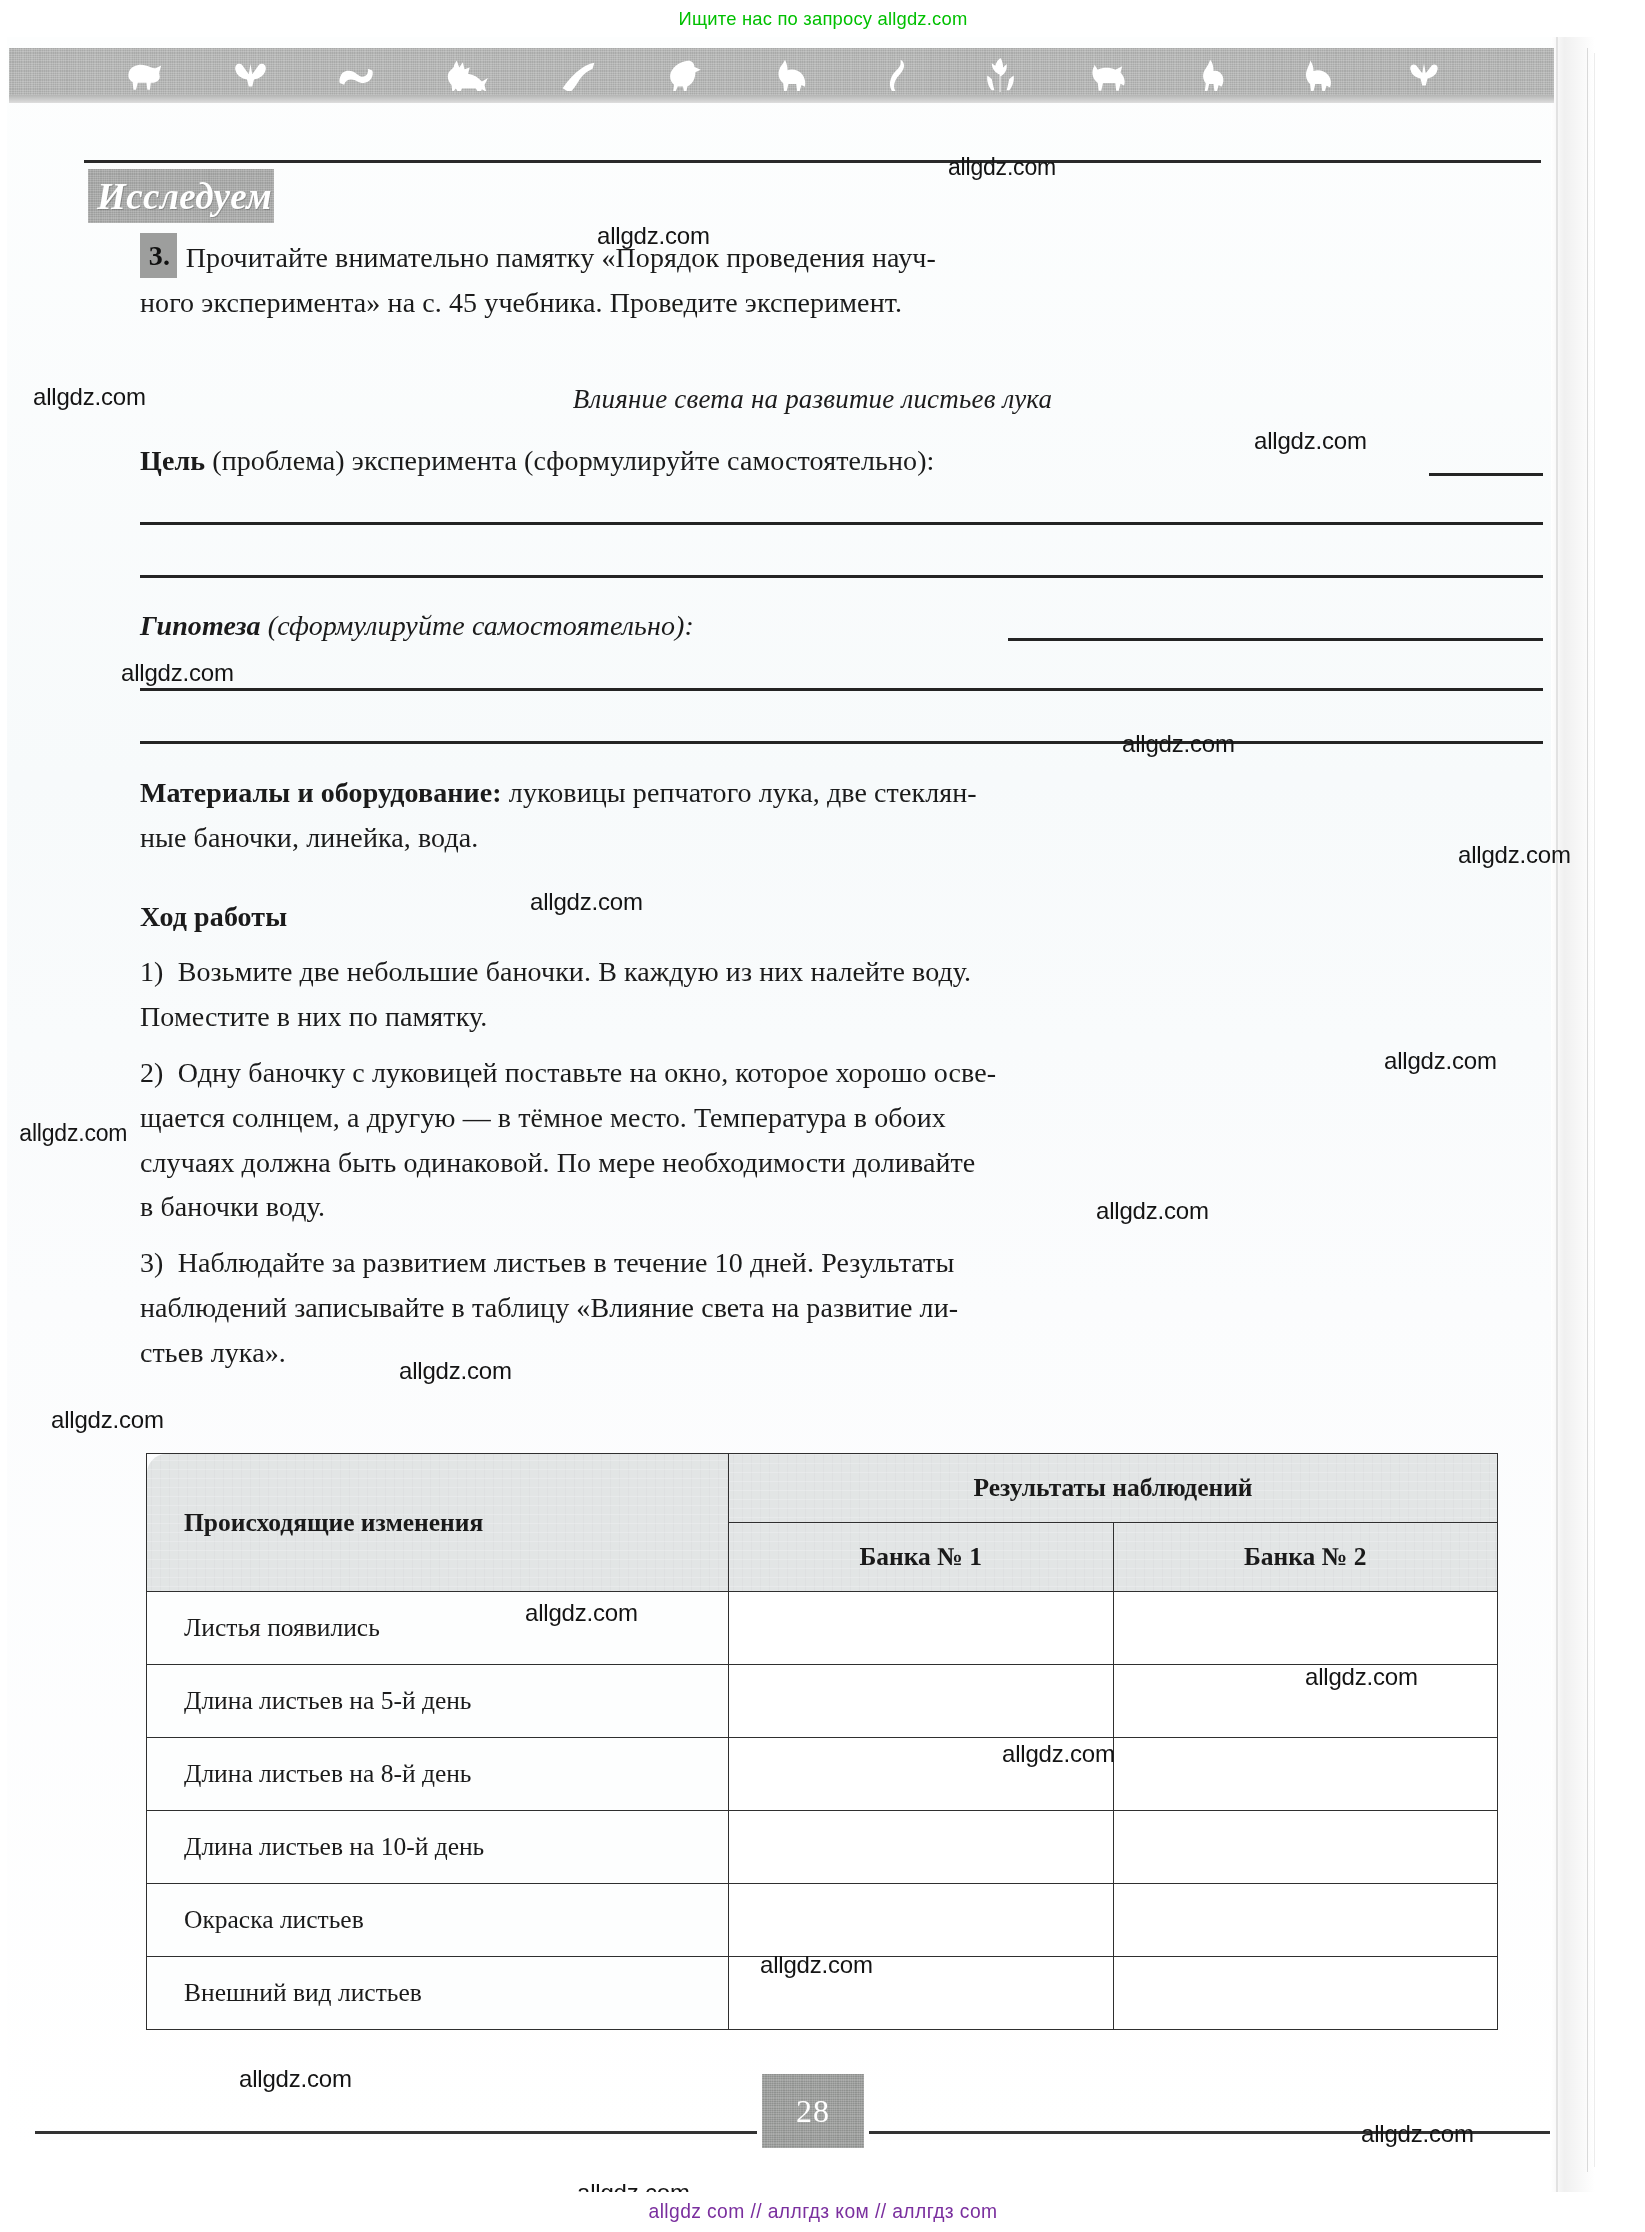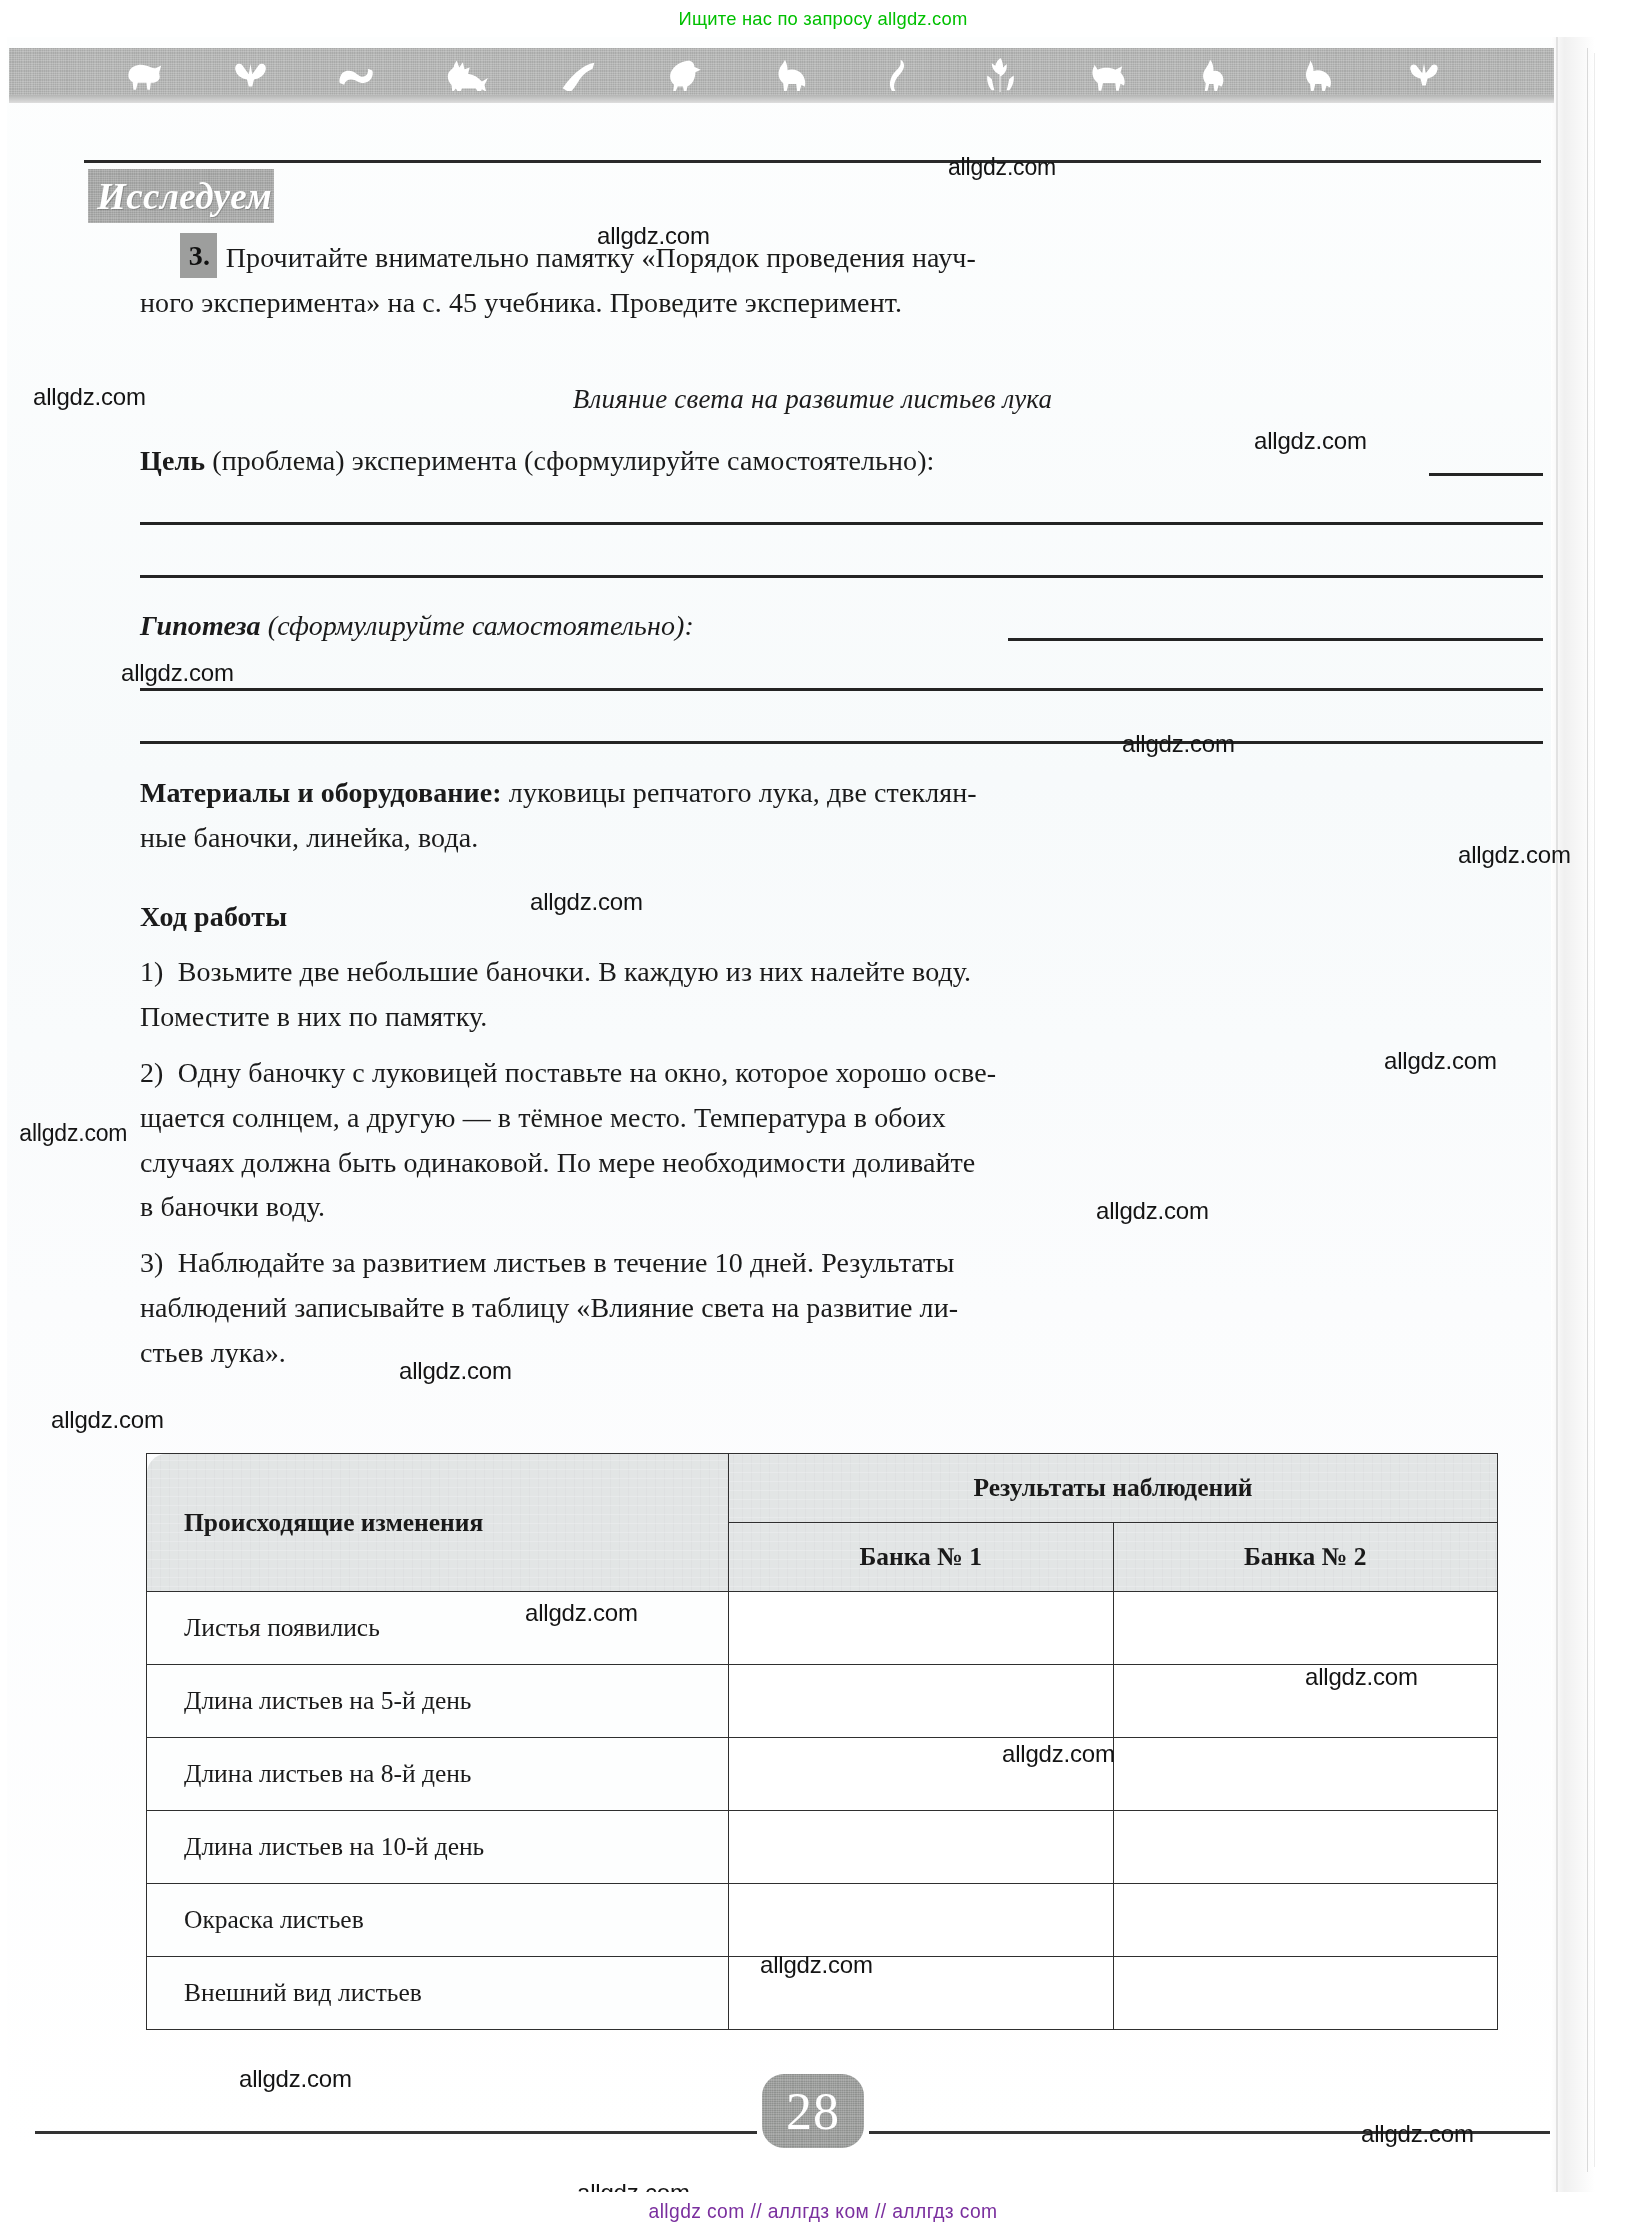--- a/index.html
+++ b/index.html
@@ -280,28 +280,27 @@
     background: #333;
   }
   .page-badge {
     position: absolute;
     left: 762px;
     top: 2037px;
     width: 102px;
     height: 74px;
     background: #8f918f;
     color: #ffffff;
-    font-size: 52px;
+    font-size: 32px;
     font-weight: normal;
     display: flex;
     align-items: center;
     justify-content: center;
     letter-spacing: 0.9px;
     overflow: hidden;
-    border-radius: 22px;
   }
   .page-badge::before {
     content: "";
     position: absolute; inset: 0;
     background-image:
       repeating-linear-gradient(0deg, rgba(255,255,255,.16) 0 0.9px, rgba(0,0,0,0) 0.9px 1.8px),
       repeating-linear-gradient(90deg, rgba(255,255,255,.12) 0 0.9px, rgba(0,0,0,0) 0.9px 1.8px);
   }
   .page-badge span { position: relative; }
 
@@ -393,21 +392,21 @@
     </div>
   </div>
   <div class="animal-band-bot-fade"></div>
 
   <div class="header-rule"></div>
 
   <div class="section-tag">
     <div class="section-tag-label">Исследуем</div>
   </div>
 
-  <div class="txt" style="left:140px; top:198px; width:1404px;margin-left:40px;">
+  <div class="txt" style="left:140px; top:198px; width:1404px;">
     <span class="task-num">3.</span><span>Прочитайте внимательно памятку «Порядок проведения науч-</span>
   </div>
   <div class="txt" style="left:140px; top:243px; width:1404px;">ного эксперимента» на с. 45 учебника. Проведите эксперимент.</div>
 
   <div class="exp-title">Влияние света на развитие листьев лука</div>
 
   <div class="txt" style="left:140px; top:401px; width:1422px;">
     <span class="b">Цель</span><span> (проблема) эксперимента (сформулируйте самостоятельно): </span>
   </div>
   <div class="fill-rule" style="left:1429px; top:436px; width:114px;"></div>

